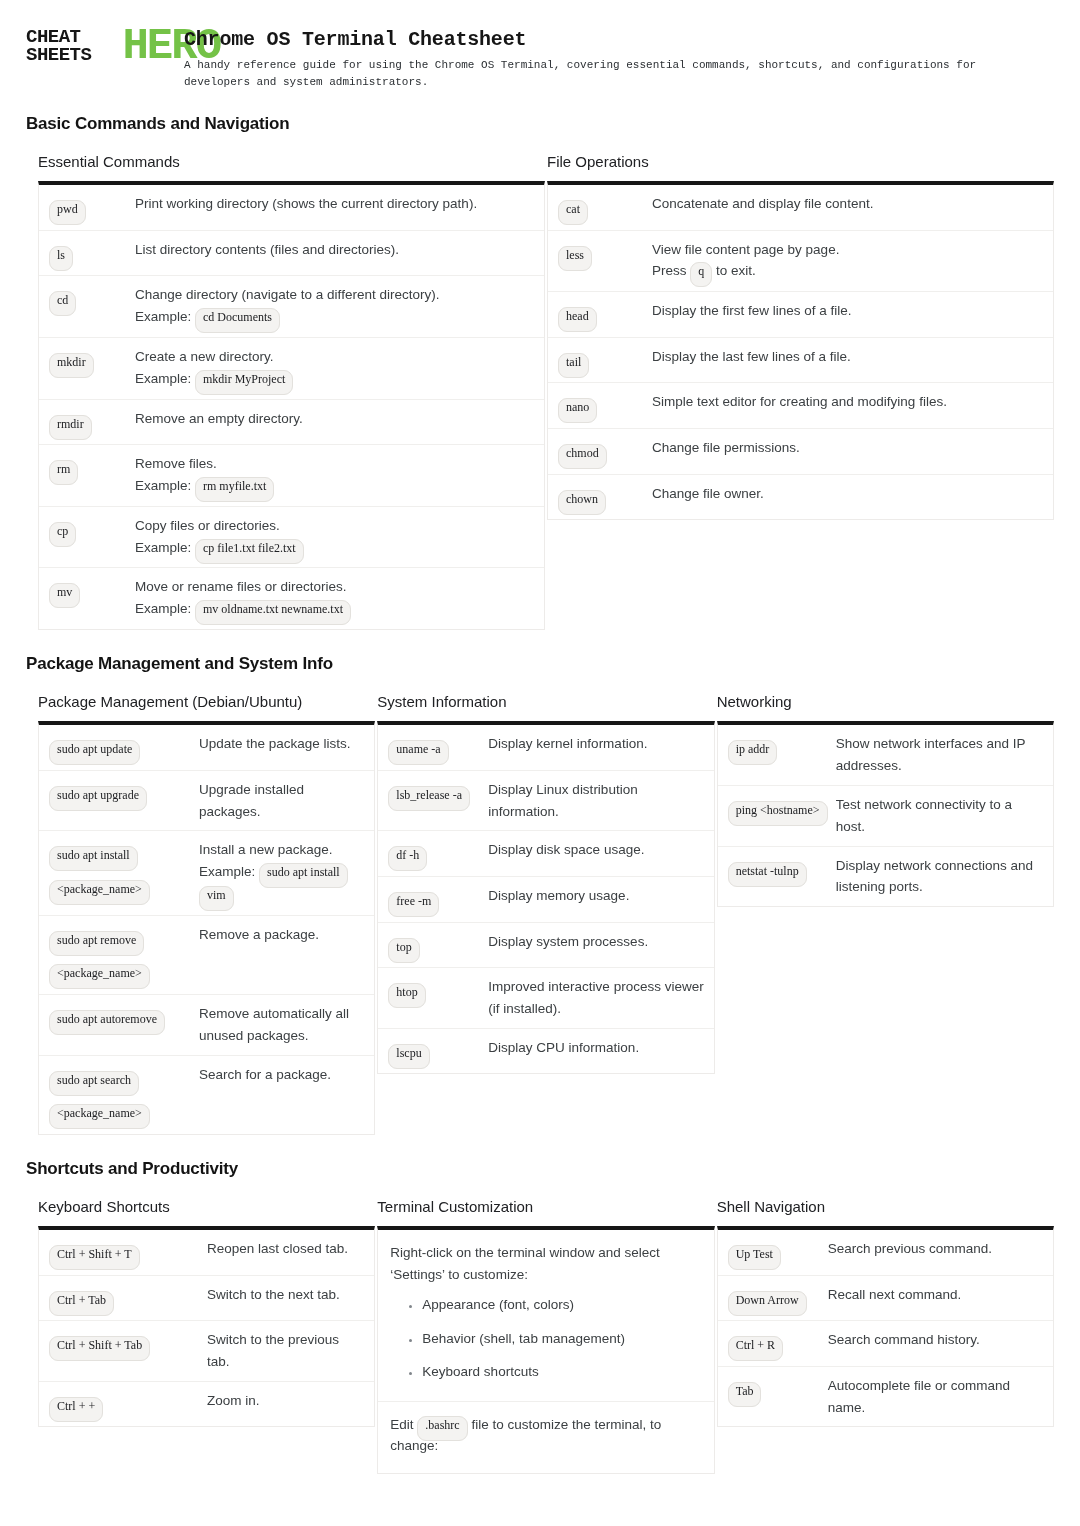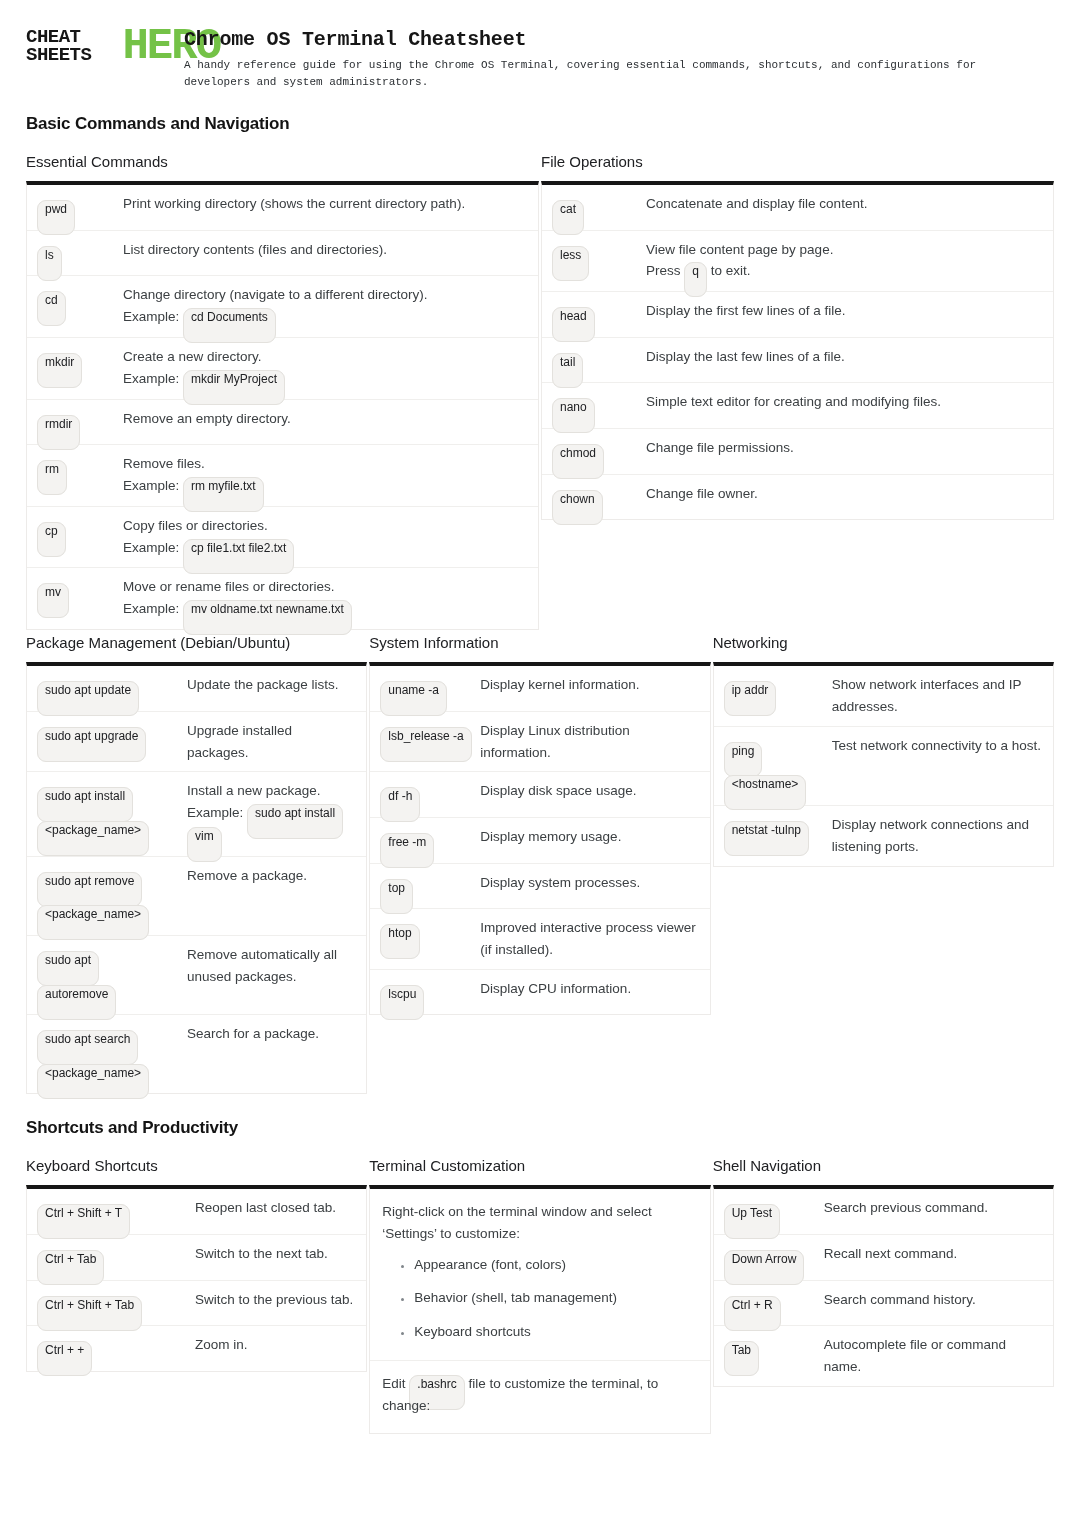--- a/index.html
+++ b/index.html
@@ -19,39 +19,39 @@
   header { display: flex; align-items: flex-start; margin-bottom: 18px; font-family: Liberation Mono, monospace; }
   .logo { display: flex; align-items: flex-start; width: 158px; flex: none; margin-top: 2px; }
   .logo-stack { display: flex; flex-direction: column; font-weight: 900; font-size: 19px; line-height: 0.95; letter-spacing: -0.5px; color: #161616; }
   .logo-hero { font-weight: 900; font-size: 44px; line-height: 0.82; letter-spacing: -2px; margin-left: -3px; }
   .header-text { padding-top: 2px; }
   h1 { margin: 0 0 6px 0; font-size: 20px; font-weight: 700; color: #161616; letter-spacing: -0.2px; }
   .subtitle { margin: 0; font-size: 11px; line-height: 1.5; color: #2b2f33; max-width: 812px; }
 
   
   .section-title { margin: 24px 0 15px 0; font-size: 17px; font-weight: 700; color: #141414; letter-spacing: -0.2px; }
-  .grid { display: grid; gap: 2px; align-items: start; }
+  .grid { display: grid; gap: 2px; align-items: start; margin-left: 12px; }
   .cols-2 { grid-template-columns: 1fr 1fr; }
   .cols-3 { grid-template-columns: 1fr 1fr 1fr; }
   .table-heading { margin: 4px 0 11px 0; font-size: 15px; font-weight: 400; color: #202124; }
 
   .tbl { border-top: 4px solid #161616; border-left: 1px solid #edebe9; border-right: 1px solid #edebe9; border-bottom: 1px solid #edebe9; background: #fff; }
   .row { display: flex; padding: 5px 10px; border-bottom: 1px solid #f0efed; }
   .row:last-child { border-bottom: none; }
   .key { flex: none; line-height: 2.1; padding-top: 1px; }
   .desc { flex: 1; font-size: 13.5px; line-height: 1.62; color: #3c4043; padding-top: 3px; padding-bottom: 3px; }
 
   .chip {
-    font-family: Liberation Sans, sans-serif;
+    font-family: Liberation Serif, serif;
     font-size: 12px;
     color: #202124;
     background: #f4f3f1;
     border: 1px solid #e3e1dd;
     border-radius: 9px;
-    padding: 1px 7px 18px 7px;
+    padding: 1px 7px 8px 7px;
     box-decoration-break: clone;
     -webkit-box-decoration-break: clone;
     overflow-wrap: anywhere;
     white-space: normal;
   }
   .desc .chip { line-height: 1.9; }
 
   
   .tbl-0-0 .key { width: 86px; }
   .tbl-0-1 .key { width: 94px; }
@@ -159,20 +159,21 @@
               </div>
               <div class="row">
                 <div class="key"><code class="chip">chown</code></div>
                 <div class="desc"><span>Change file owner.</span></div>
               </div>
             </div>
           </div>
         </div>
       </section>
       <section class="section">
+        <h2 class="section-title">Package Management and System Info</h2>
         <div class="grid cols-3">
           <div class="col">
             <h3 class="table-heading">Package Management (Debian/Ubuntu)</h3>
             <div class="tbl tbl-1-0">
               <div class="row">
                 <div class="key"><code class="chip">sudo apt update</code></div>
                 <div class="desc"><span>Update the package lists.</span></div>
               </div>
               <div class="row">
                 <div class="key"><code class="chip">sudo apt upgrade</code></div>

